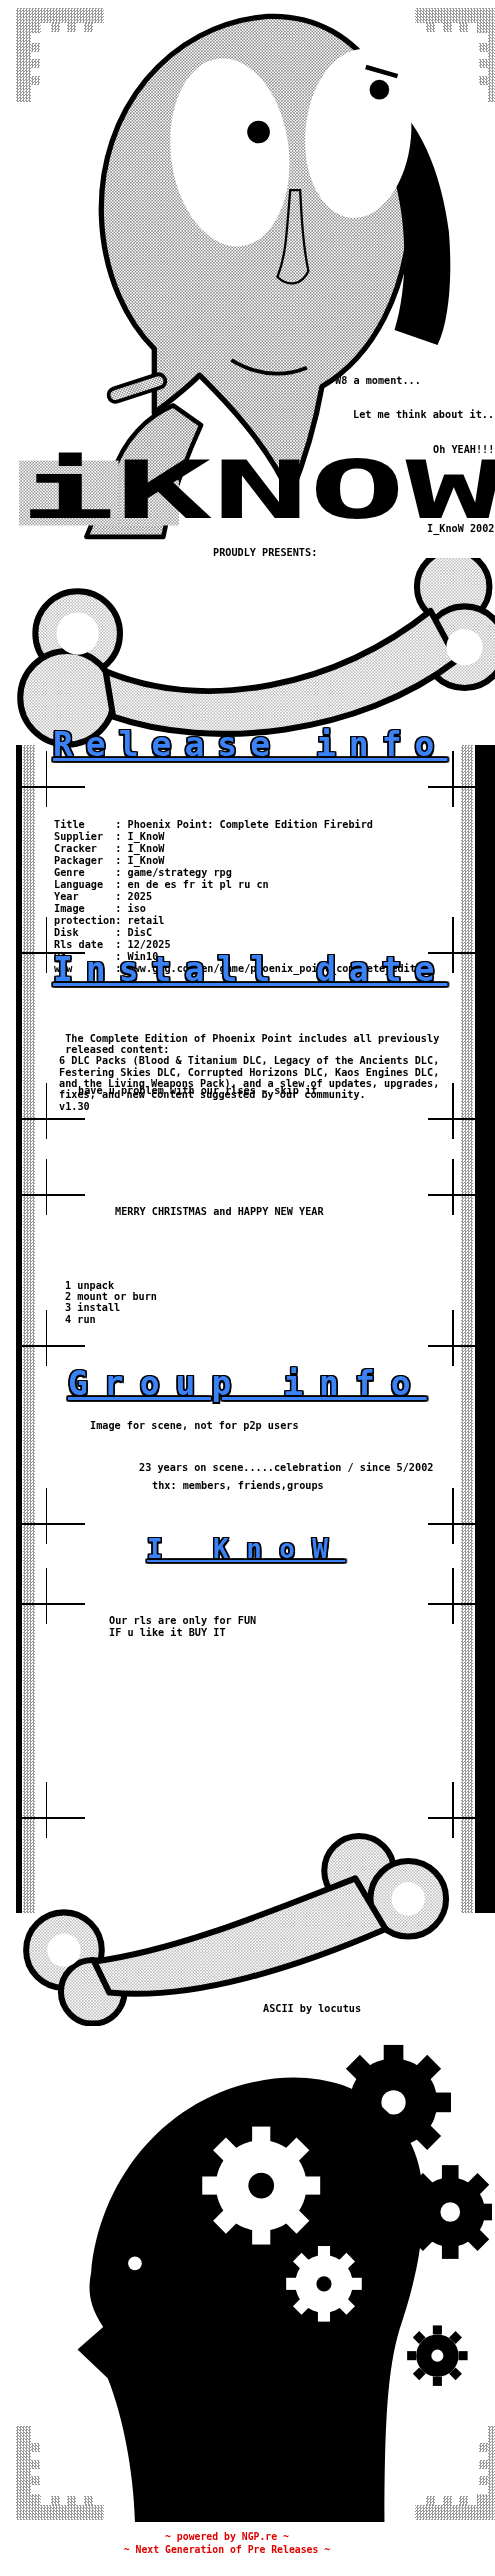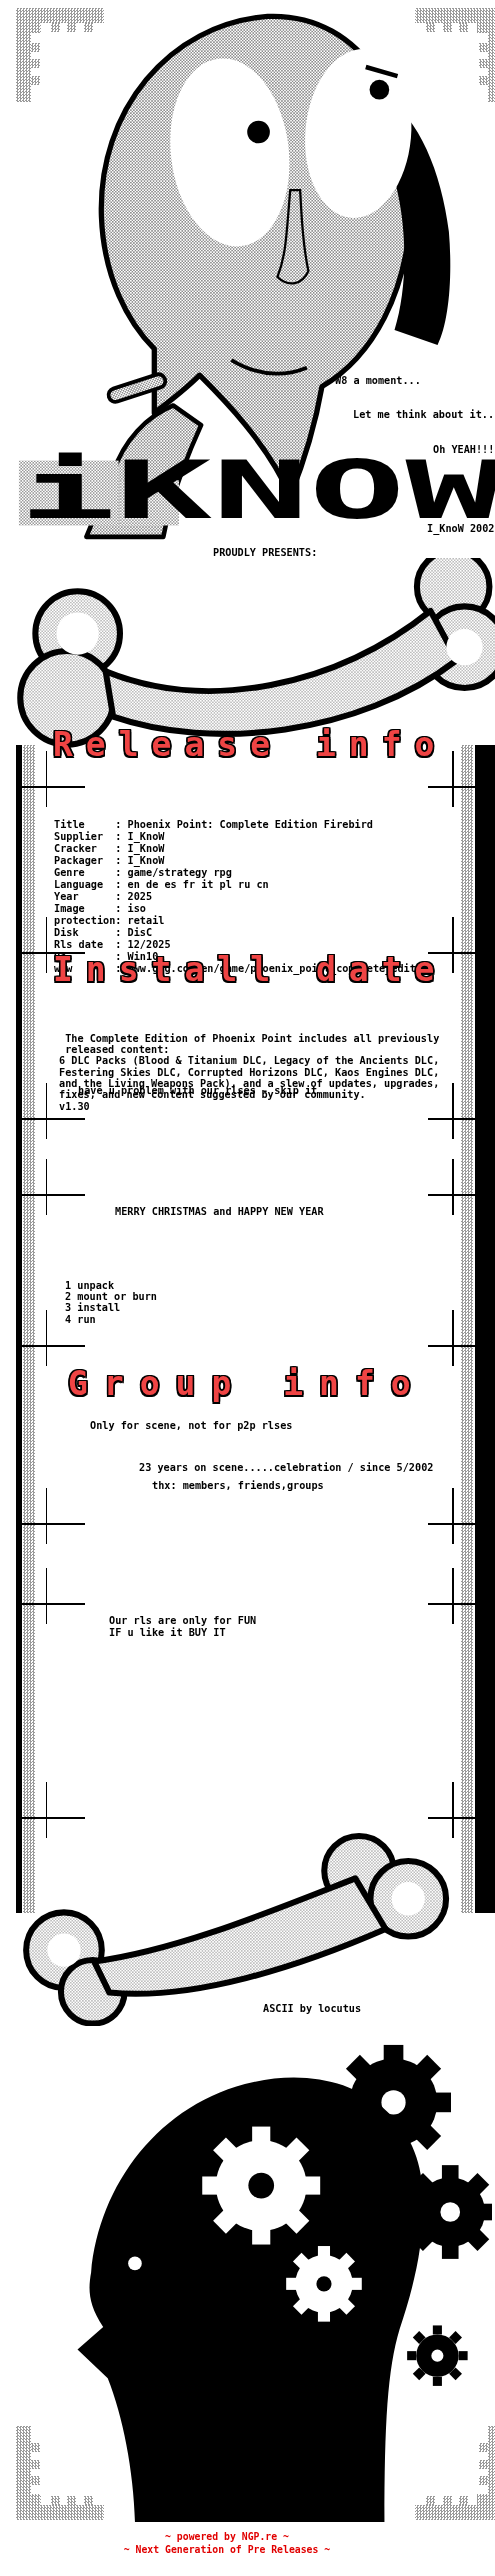--- a/index.html
+++ b/index.html
@@ -32,23 +32,23 @@
   .b-left-line{left:4.5px;top:745px;width:6px;height:1168px;background:#000;}
   .b-left-dith{left:12px;top:745px;width:12px;height:1168px;}
   .b-right-dith{left:450px;top:745px;width:12px;height:1168px;}
   .b-right-line{left:464px;top:745px;width:19.7px;height:1168px;background:#000;}
   
   .cross{position:absolute;width:63px;height:56px;}
   .cross::before{content:"";position:absolute;left:24px;top:0;width:1.5px;height:56px;background:#000;}
   .cross::after{content:"";position:absolute;left:0;top:35px;width:63px;height:1.5px;background:#000;}
   .cx-l{left:10.6px;} .cx-r{left:417px;}
   
-  .hd{position:absolute;font-size:33px;line-height:38px;color:#ef4444;white-space:pre;
+  .hd{position:absolute;font-size:33px;line-height:38px;color:#3b82f6;white-space:pre;
       text-shadow:-1.5px -1.5px 0 #000,1.5px -1.5px 0 #000,-1.5px 1.5px 0 #000,1.5px 1.5px 0 #000,
-                  -1.5px 0 0 #000,1.5px 0 0 #000,0 -1.5px 0 #000,0 1.5px 0 #000;}
+                  -1.5px 0 0 #000,1.5px 0 0 #000,0 -1.5px 0 #000,0 1.5px 0 #000;text-decoration:underline;}
   .hd-small{font-size:26px;line-height:30px;}
   .red{position:absolute;left:0;width:432px;text-align:center;font-size:9.8px;line-height:11.3px;color:#e10000;}
   svg text{font-family:"DejaVu Sans Mono",monospace;}
 </style>
 </head>
 <body>
 
 <div class="canvas">
 
   <div class="corner tl">
@@ -158,26 +158,27 @@
   <div class="cross cx-l" style="top:1159px"></div>
   <div class="cross cx-r" style="top:1159px"></div>
   <div class="t" style="left:104px;top:1206px">MERRY CHRISTMAS and HAPPY NEW YEAR</div>
   <div class="t rows15" style="left:54px;top:1246px">
     
   <div class="row">1 unpack</div><div class="row">2 mount or burn</div><div class="row">3 install</div><div class="row">4 run</div></div>
   <div class="cross cx-l" style="top:1310px"></div>
   <div class="cross cx-r" style="top:1310px"></div>
 
   <div class="hd" style="left:57px;top:1365px;letter-spacing:16px">Group info</div>
-  <div class="t" style="left:79px;top:1420px">Only for scene, not for p2p rlses</div>
+  <div class="t" style="left:79px;top:1420px">Image for scene, not for p2p users</div>
   <div class="t" style="left:128px;top:1462px">23 years on scene.....celebration / since 5/2002</div>
   <div class="t" style="left:141px;top:1480px">thx: members, friends,groups</div>
   <div class="cross cx-l" style="top:1488px"></div>
   <div class="cross cx-r" style="top:1488px"></div>
 
+  <div class="hd hd-small" style="left:136px;top:1534px;letter-spacing:17.4px">I KnoW</div>
   <div class="cross cx-l" style="top:1568px"></div>
   <div class="cross cx-r" style="top:1568px"></div>
   <div class="t" style="left:98px;top:1615px">Our rls are only for FUN</div>
   <div class="t" style="left:98px;top:1627px">IF u like it BUY IT</div>
   <div class="cross cx-l" style="top:1782px"></div>
   <div class="cross cx-r" style="top:1782px"></div>
 
   <svg class="abs" style="left:0;top:1829px" width="454" height="197" viewBox="0 0 600 260">
     <defs>
       <pattern id="bk2" width="4" height="4" patternUnits="userSpaceOnUse">

